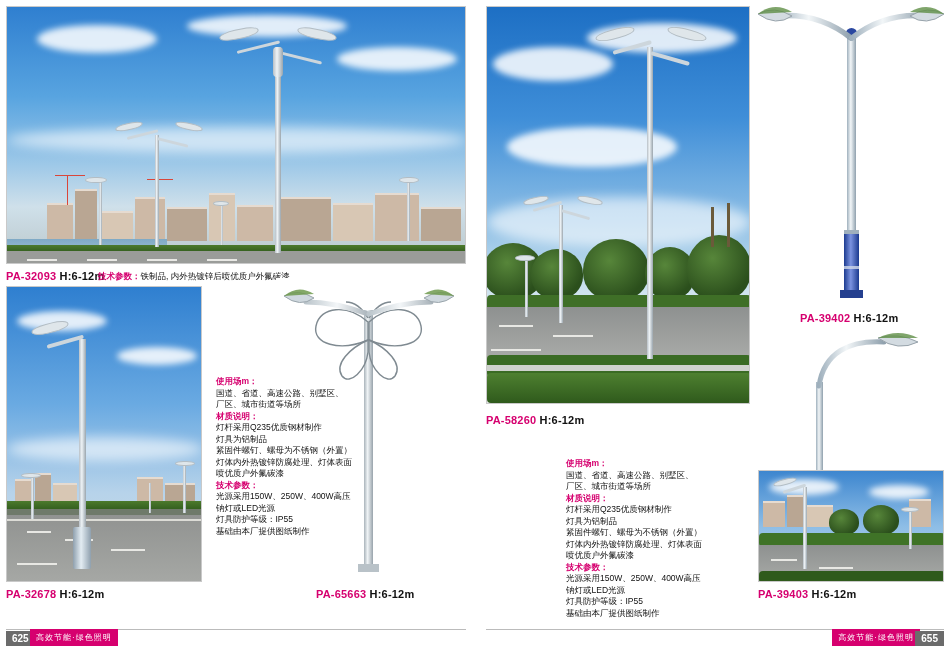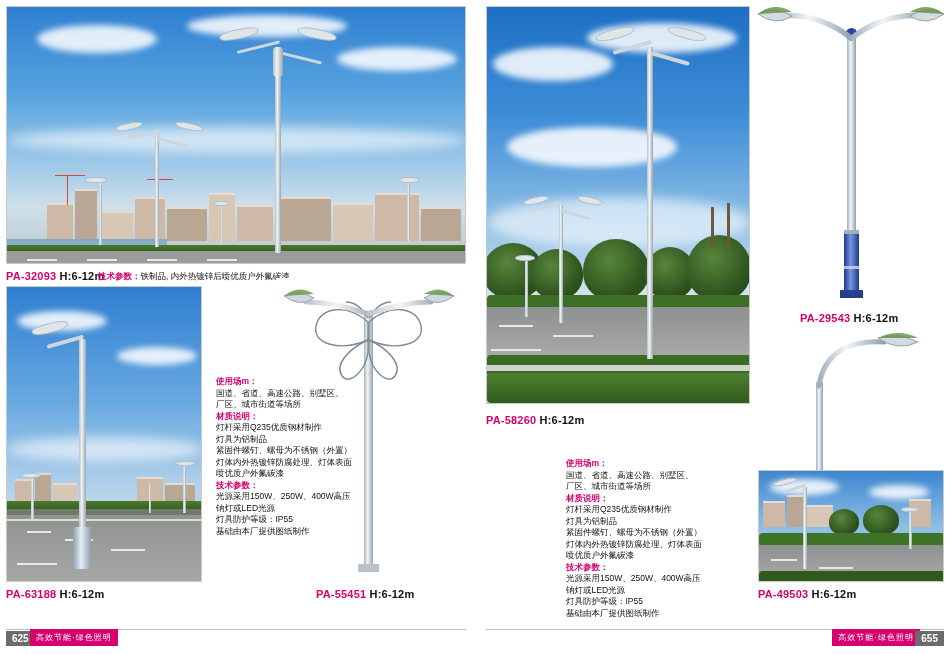--- a/index.html
+++ b/index.html
@@ -165,21 +165,21 @@
     <div class="base" style="left:66px; top:240px; width:18px; height:42px; background:linear-gradient(90deg,#8fa0ae,#e3ecf2 45%,#8fa0ae);"></div>
 
     <div class="pole" style="left:24px; top:188px; width:3px; height:44px;"></div>
     <div class="head" style="left:14px; top:186px; width:20px; height:5px;"></div>
     <div class="pole" style="left:176px; top:176px; width:3px; height:50px;"></div>
     <div class="head" style="left:168px; top:174px; width:20px; height:5px;"></div>
     <div class="pole" style="left:142px; top:196px; width:2px; height:30px;"></div>
   </div>
 
   <div class="cap" style="left:6px; top:588px;">
-    <span>PA-63188</span>
+    <span>PA-32678</span>
     <span class="h">H:6-12m</span>
   </div>
 
   <div style="position:absolute; left:276px; top:278px; width:186px; height:300px; background:#ffffff;">
     <svg viewBox="0 0 186 300" width="186" height="300" aria-hidden="true">
       <defs>
         <linearGradient id="polegrad" x1="0" y1="0" x2="1" y2="0">
           <stop offset="0%" stop-color="#a9b3ba"></stop>
           <stop offset="40%" stop-color="#f0f4f6"></stop>
           <stop offset="100%" stop-color="#98a3ab"></stop>
@@ -207,21 +207,21 @@
       <path d="M93 36 C 115 28, 137 24, 155 24" stroke="url(#armgrad)" stroke-width="5" fill="none" stroke-linecap="round"></path>
 
       <path d="M8 18 q14 -8 30 2 q-14 10 -30 -2 Z" fill="#cfd8de" stroke="#9aa5ac" stroke-width="1"></path>
       <path d="M8 18 q14 -12 30 -2" fill="#6f9a4e" opacity=".85"></path>
       <path d="M178 18 q-14 -8 -30 2 q14 10 30 -2 Z" fill="#cfd8de" stroke="#9aa5ac" stroke-width="1"></path>
       <path d="M178 18 q-14 -12 -30 -2" fill="#6f9a4e" opacity=".85"></path>
     </svg>
   </div>
 
   <div class="cap" style="left:316px; top:588px;">
-    <span>PA-55451</span>
+    <span>PA-65663</span>
     <span class="h">H:6-12m</span>
   </div>
 
   <div class="spec" style="left:216px; top:376px;">
     <div class="hd">使用场m：</div>
     <div>国道、省道、高速公路、别墅区、</div>
     <div>厂区、城市街道等场所</div>
     <div class="hd">材质说明：</div>
     <div>灯杆采用Q235优质钢材制作</div>
     <div>灯具为铝制品</div>
@@ -306,21 +306,21 @@
       <path d="M0 10 q16 -13 34 -2" fill="#5f8f46" opacity=".8"></path>
       <path d="M186 10 q-16 -9 -34 2 q16 11 34 -2 Z" fill="#d3dbe1" stroke="#98a3ab" stroke-width="1"></path>
       <path d="M186 10 q-16 -13 -34 -2" fill="#5f8f46" opacity=".8"></path>
 
       <rect x="86" y="226" width="15" height="4" fill="#9fb0bd"></rect>
       <rect x="86" y="262" width="15" height="3" fill="#cfd8e8" opacity=".8"></rect>
     </svg>
   </div>
 
   <div class="cap" style="left:800px; top:312px;">
-    <span>PA-29543</span>
+    <span>PA-39402</span>
     <span class="h">H:6-12m</span>
   </div>
 
   <div style="position:absolute; left:780px; top:326px; width:150px; height:160px; background:#ffffff;">
     <svg viewBox="0 0 150 160" width="150" height="160" aria-hidden="true">
       <defs>
         <linearGradient id="pg3" x1="0" y1="0" x2="1" y2="0">
           <stop offset="0%" stop-color="#9fb0bd"></stop>
           <stop offset="42%" stop-color="#f2f6f8"></stop>
           <stop offset="100%" stop-color="#8fa0ad"></stop>
@@ -352,21 +352,21 @@
     <div class="hedge" style="left:0; top:100px; width:186px; height:12px; background:#2f5a1c;"></div>
 
     <div class="pole" style="left:44px; top:16px; width:4px; height:82px;"></div>
     <div class="arm" style="left:24px; top:20px; width:24px; transform:rotate(-18deg);"></div>
     <div class="head" style="left:14px; top:8px; width:24px; height:6px; transform:rotate(-14deg);"></div>
     <div class="pole" style="left:150px; top:38px; width:3px; height:40px;"></div>
     <div class="head" style="left:142px; top:36px; width:18px; height:5px;"></div>
   </div>
 
   <div class="cap" style="left:758px; top:588px;">
-    <span>PA-49503</span>
+    <span>PA-39403</span>
     <span class="h">H:6-12m</span>
   </div>
 
   <div class="spec" style="left:566px; top:458px;">
     <div class="hd">使用场m：</div>
     <div>国道、省道、高速公路、别墅区、</div>
     <div>厂区、城市街道等场所</div>
     <div class="hd">材质说明：</div>
     <div>灯杆采用Q235优质钢材制作</div>
     <div>灯具为铝制品</div>

